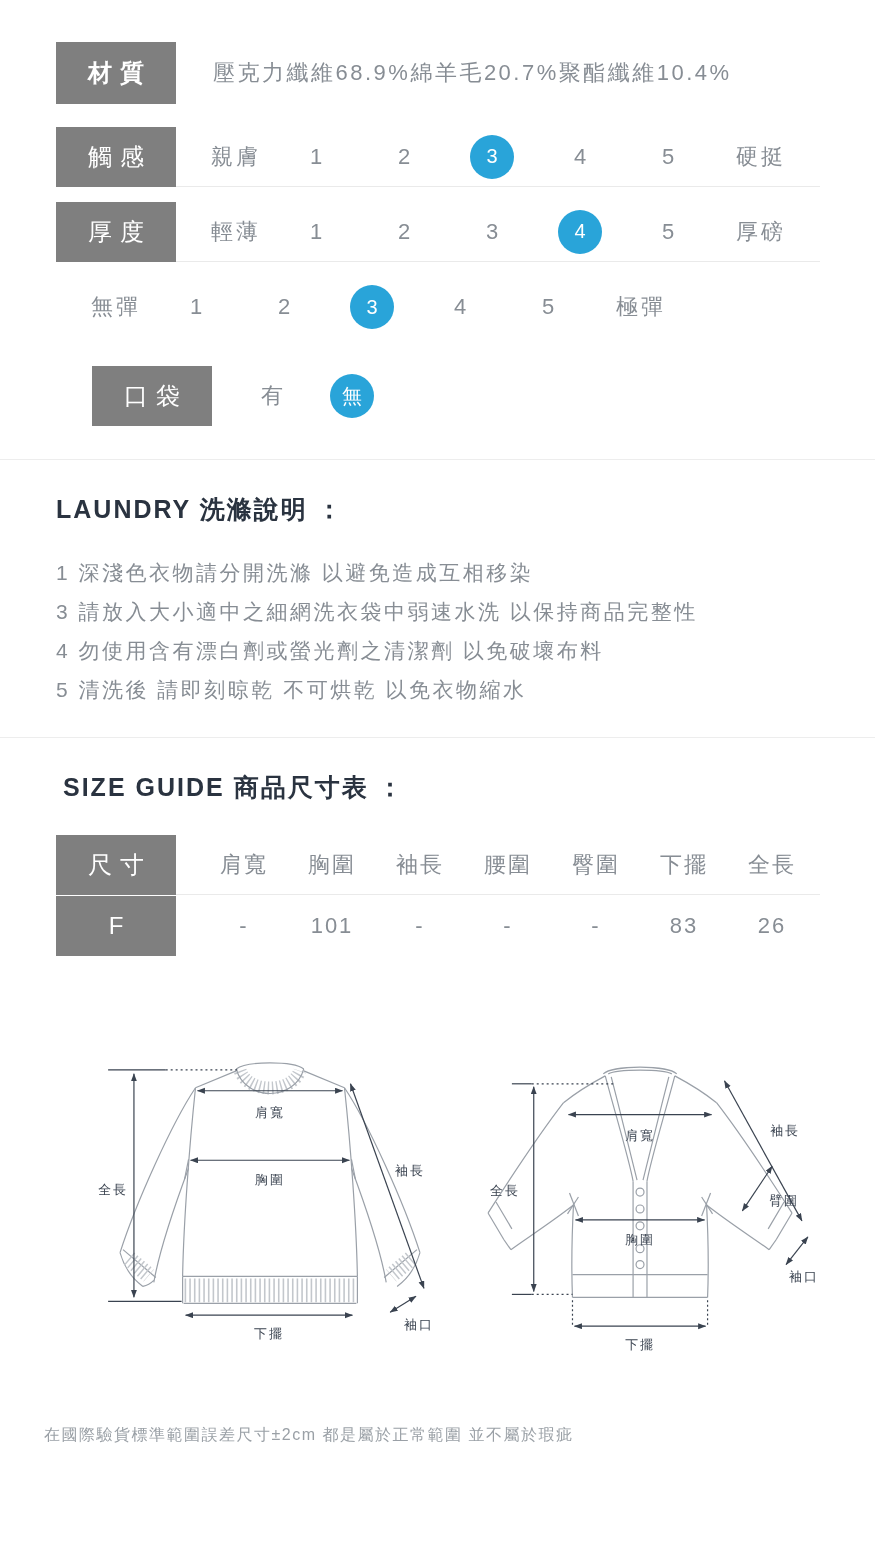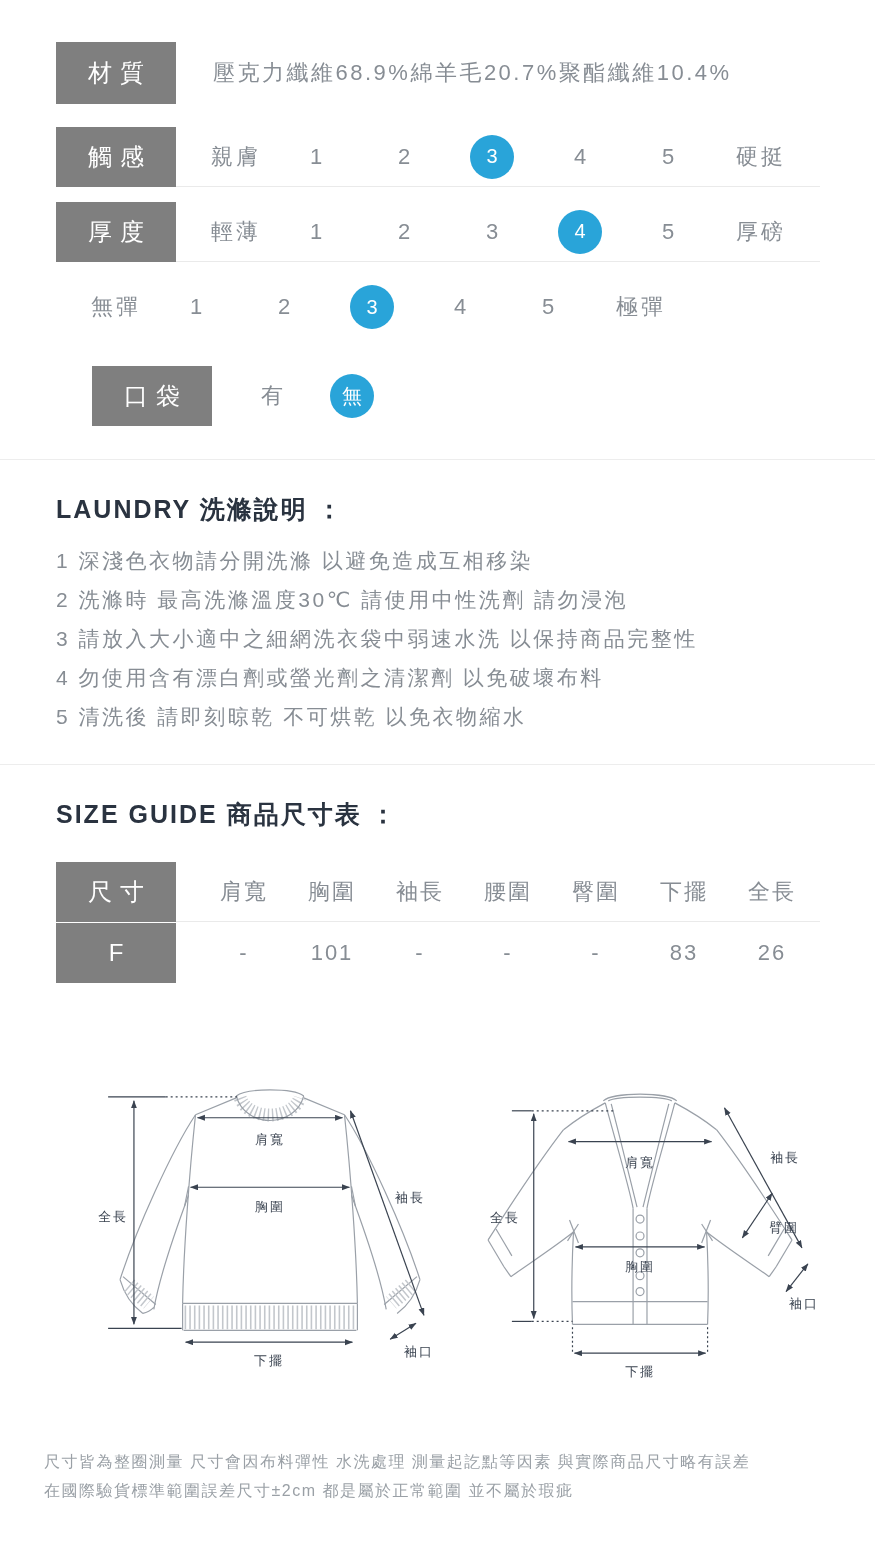--- a/index.html
+++ b/index.html
@@ -26,21 +26,21 @@
     letter-spacing:2px;margin-bottom:34px;
   }
   
   .info-row{display:flex;align-items:stretch;}
   .label-box{
     width:120px;min-height:60px;background:var(--label-box);color:#fff;
     display:flex;align-items:center;justify-content:center;
     font-size:24px;letter-spacing:8px;text-indent:8px;flex-shrink:0;
   }
   .material-row{margin-bottom:23px;}
-  .material-row .label-box{min-height:62px;}
+  .material-row .label-box{min-height:62px;font-weight:bold;}
   .material-value{
     flex:1;display:flex;align-items:center;padding-left:37px;
     font-size:22px;letter-spacing:2.5px;color:var(--body);
   }
   .rating-row{margin-bottom:15px;}
   .row-content{
     flex:1;display:flex;align-items:center;padding-left:24px;height:60px;
     font-size:22px;color:var(--body);
   }
   .rating-row .row-content, .pocket-row .row-content{height:60px;}
@@ -57,28 +57,28 @@
   }
   .scale-num.selected i,.pocket-slot.selected i{
     width:44px;height:44px;border-radius:50%;
     background:var(--accent);color:#fff;font-size:20px;
   }
   .pocket-row{margin-top:29px;padding-left:36px;}
   
   .divider{height:1px;background:var(--divider);margin-top:33px;}
   
   .laundry{padding-top:33px;}
-  .laundry .sec-title{margin-bottom:15px;}
+  .laundry .sec-title{margin-bottom:27px;}
   .laundry-item{
     font-size:21px;letter-spacing:2.5px;line-height:39px;color:var(--body);
   }
   .laundry-list{margin-bottom:28px;}
   
   .size-guide{padding-top:33px;}
-  .size-guide .sec-title{margin-bottom:31px;}
+  .size-guide .sec-title{margin-bottom:31px;margin-left:7px;}
   .size-table .info-row{margin-bottom:1px;}
   .size-cells{
     flex:1;display:flex;align-items:center;padding-left:24px;height:60px;
     font-size:22px;color:var(--body);letter-spacing:2px;
   }
   .size-row-header .size-cells{border-bottom:1px solid var(--sep);}
   .size-cell{width:88px;text-align:center;flex-shrink:0;}
   
   .diagrams{
     display:flex;align-items:flex-start;gap:22px;
@@ -187,21 +187,20 @@
       </div>
     </div>
   </div>
 
   <div class="divider"></div>
 
   <div class="section laundry">
     <h2 class="sec-title">LAUNDRY 洗滌說明 ：</h2>
     <div class="laundry-list">
       <p class="laundry-item">1 深淺色衣物請分開洗滌 以避免造成互相移染</p>
-      <p class="laundry-item">2 洗滌時 最高洗滌溫度30℃ 請使用中性洗劑 請勿浸泡</p>
       <p class="laundry-item">3 請放入大小適中之細網洗衣袋中弱速水洗 以保持商品完整性</p>
       <p class="laundry-item">4 勿使用含有漂白劑或螢光劑之清潔劑 以免破壞布料</p>
       <p class="laundry-item">5 清洗後 請即刻晾乾 不可烘乾 以免衣物縮水</p>
     </div>
   </div>
 
   <div class="divider" style="margin-top:28px;"></div>
 
   <div class="section size-guide">
     <h2 class="sec-title">SIZE GUIDE 商品尺寸表 ：</h2>
@@ -356,17 +355,16 @@
         <text class="d-label" x="321" y="82" text-anchor="middle">袖長</text>
         <text class="d-label" x="320" y="152" text-anchor="middle">臂圍</text>
         <text class="d-label" x="175" y="191" text-anchor="middle">胸圍</text>
         <text class="d-label" x="340" y="229" text-anchor="middle">袖口</text>
         <text class="d-label" x="175" y="297" text-anchor="middle">下擺</text>
       </svg>
     </div>
   </div>
 
   <div class="footer">
-    <p>尺寸皆為整圈測量 尺寸會因布料彈性 水洗處理 測量起訖點等因素 與實際商品尺寸略有誤差</p>
     <p>在國際驗貨標準範圍誤差尺寸±2cm 都是屬於正常範圍 並不屬於瑕疵</p>
   </div>
 
 </div>
 
 </body></html>

